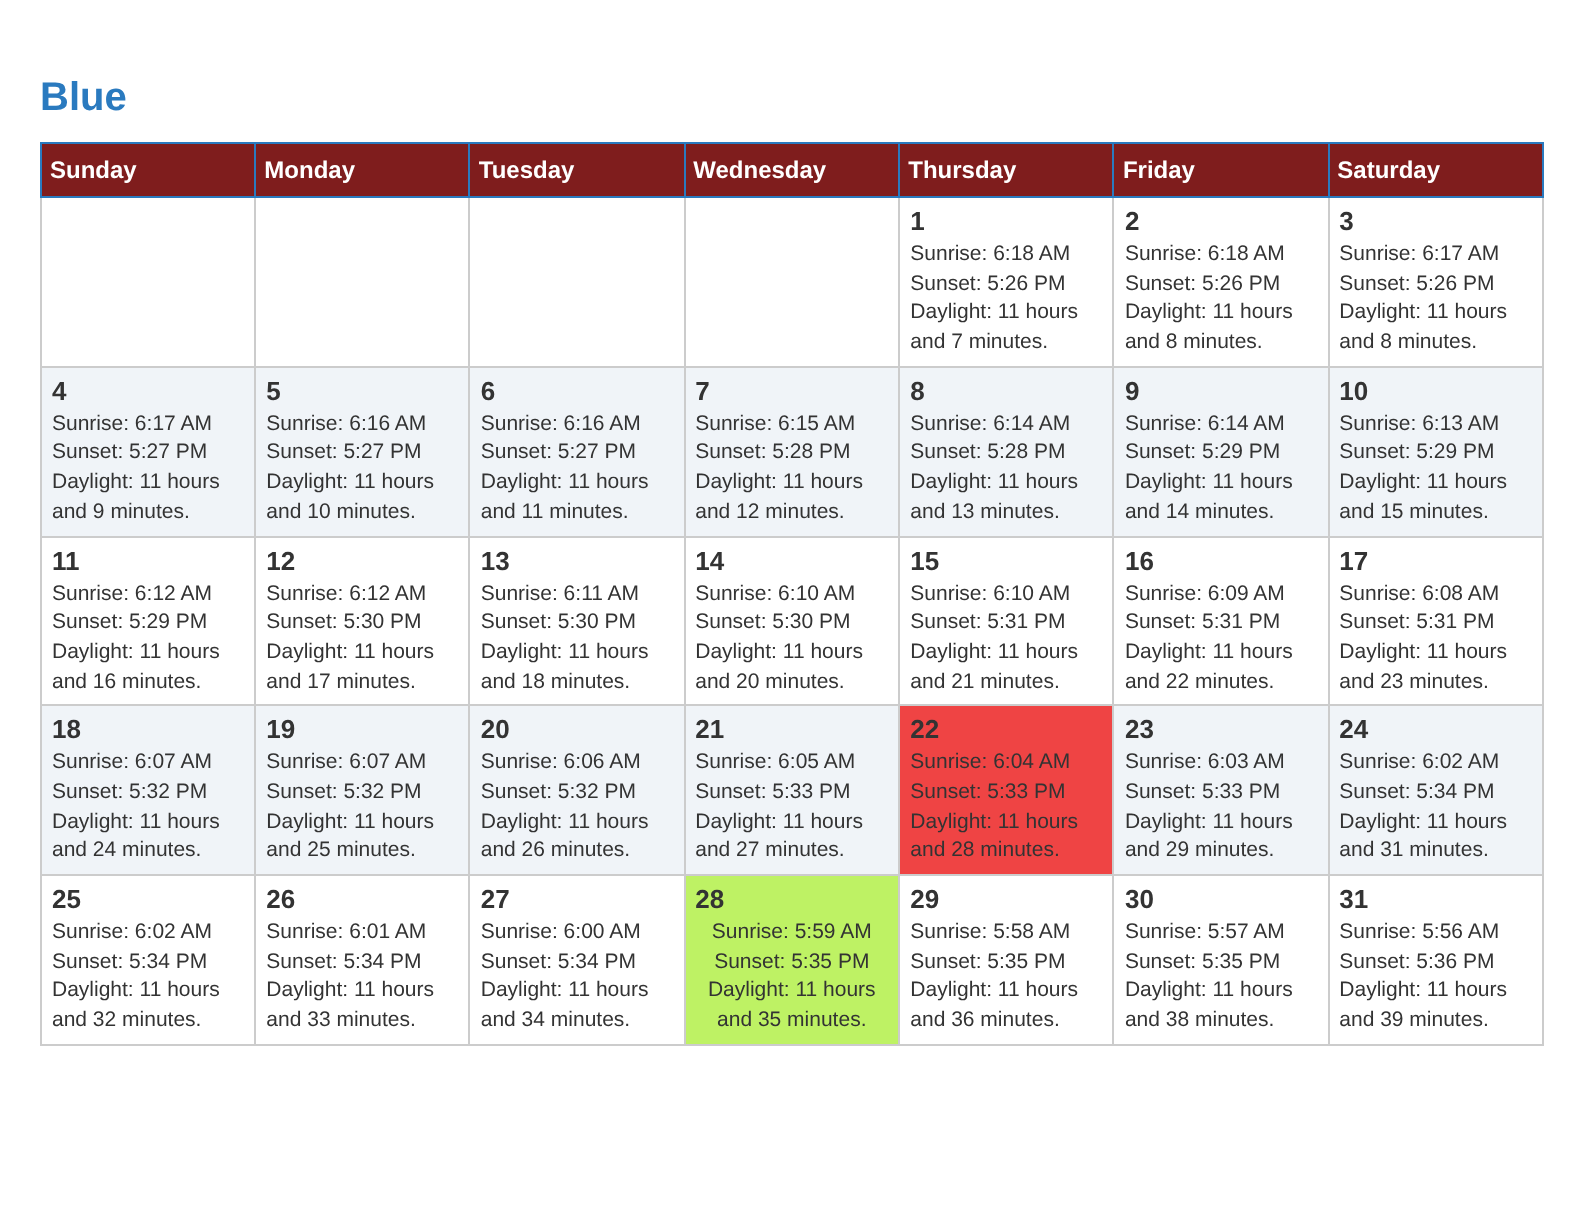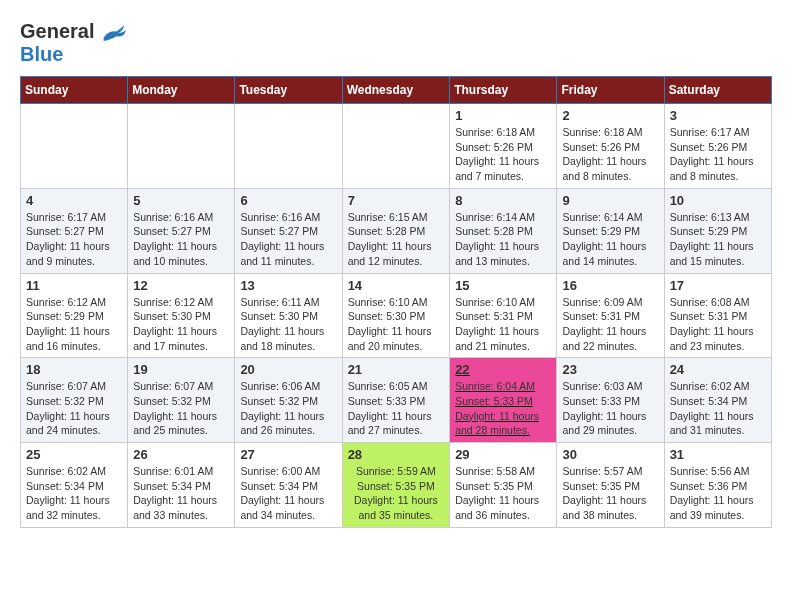--- a/index.html
+++ b/index.html
@@ -85,25 +85,20 @@
     .empty-cell {
       background: #fff !important;
     }
   </style>
 </head>
 <body>
 
 <div class="header">
   <div class="logo">
     <div>
-      <span style="font-size:20px;font-weight:bold;color:#333;">General
-        <svg class="logo-icon" viewBox="0 0 30 24" style="display:inline-block;vertical-align:middle;">
-          <path d="M2 18 Q8 8 18 10 Q24 6 28 2 Q26 10 20 12 Q26 12 30 8 Q28 18 18 16 Q12 20 2 22Z" fill="#2a7abf"></path>
-        </svg>
-      </span>
       <br>
       <span style="font-size:20px;font-weight:bold;color:#2a7abf;">Blue</span>
     </div>
   </div>
   <div class="title-block">
     <div class="main-title"></div>
     <div class="subtitle"></div>
   </div>
 </div>
 
@@ -250,21 +245,21 @@
           <div class="day-info" style="white-space: pre-line;">Sunrise: 6:06 AM
 Sunset: 5:32 PM
 Daylight: 11 hours and 26 minutes.</div>
         </td>
         <td style="background: rgb(240, 244, 248);">
           <span class="day-number">21</span>
           <div class="day-info" style="white-space: pre-line;">Sunrise: 6:05 AM
 Sunset: 5:33 PM
 Daylight: 11 hours and 27 minutes.</div>
         </td>
-        <td style="background: #ec4899; text-decoration: underline;">
+        <td style="background: #ef4444;">
           <span class="day-number">22</span>
           <div class="day-info" style="white-space: pre-line;">Sunrise: 6:04 AM
 Sunset: 5:33 PM
 Daylight: 11 hours and 28 minutes.</div>
         </td>
         <td style="background: rgb(240, 244, 248);">
           <span class="day-number">23</span>
           <div class="day-info" style="white-space: pre-line;">Sunrise: 6:03 AM
 Sunset: 5:33 PM
 Daylight: 11 hours and 29 minutes.</div>

